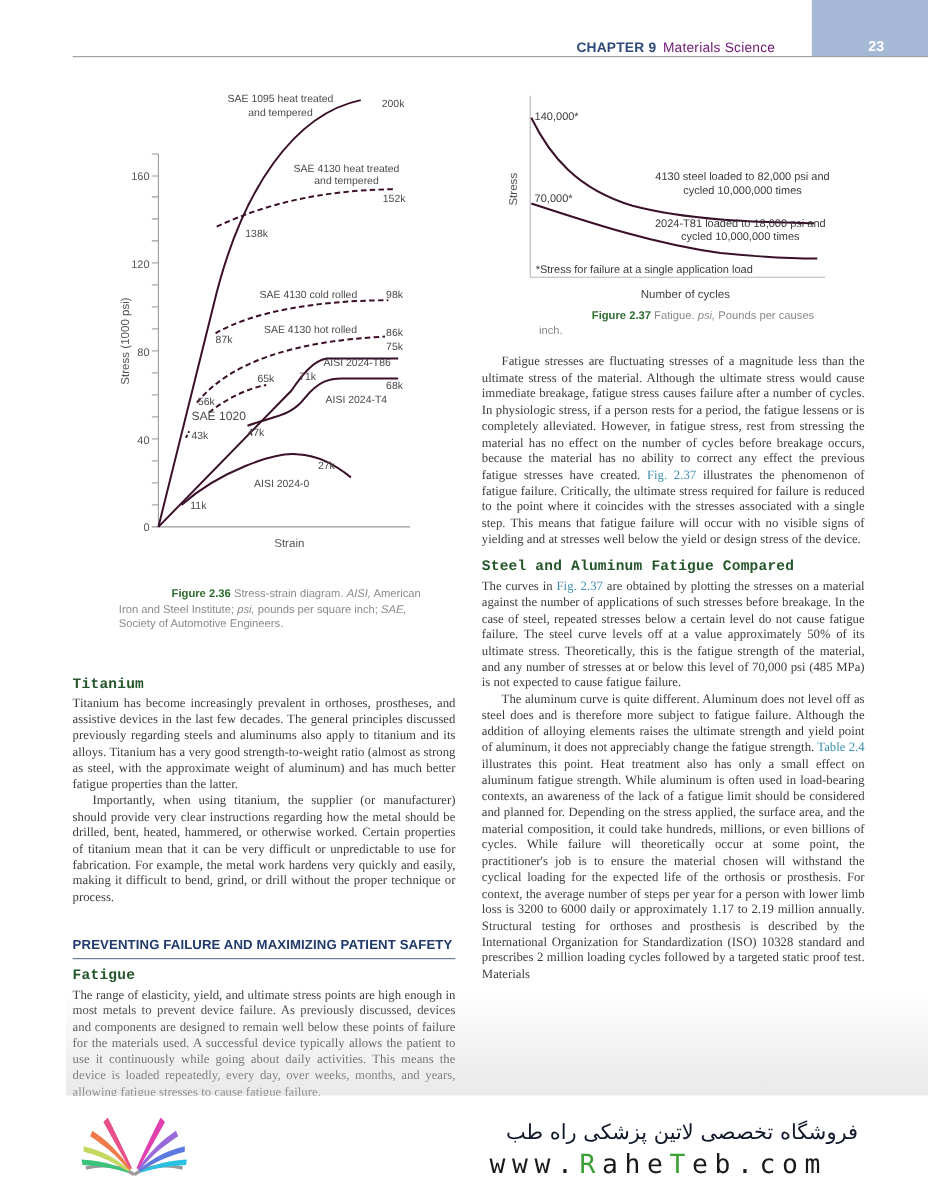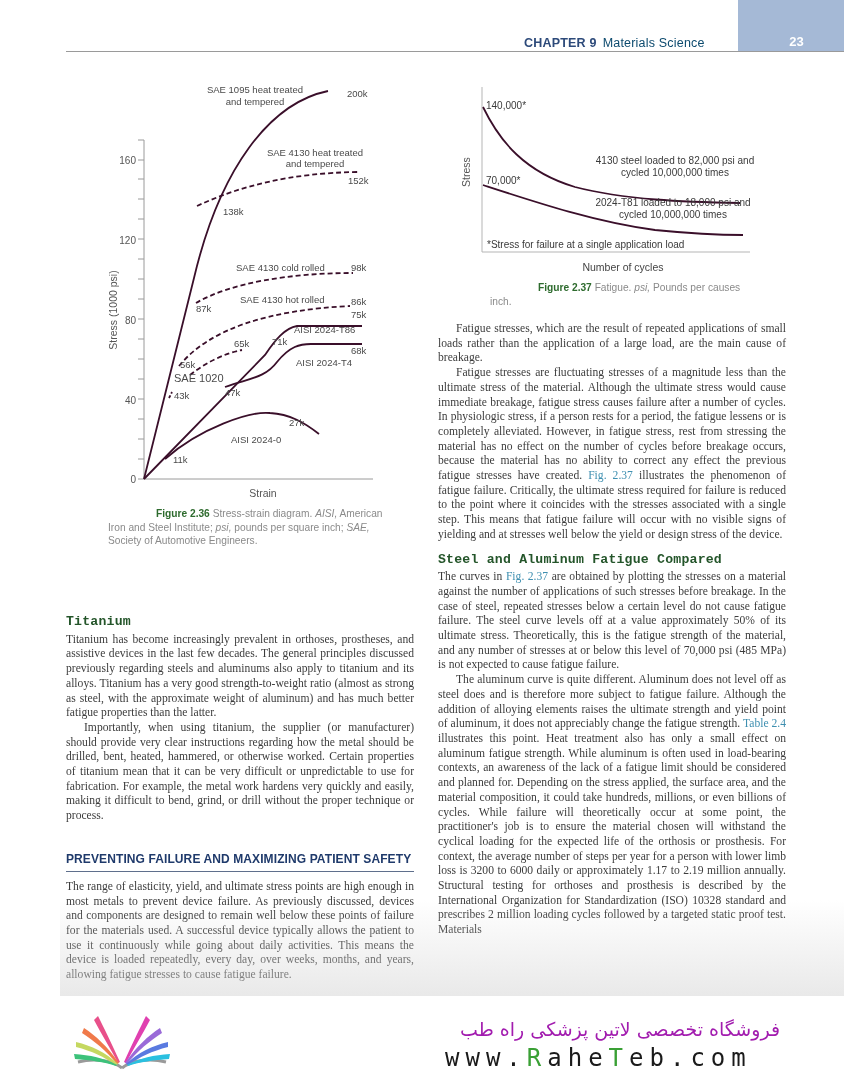--- a/index.html
+++ b/index.html
@@ -1,40 +1,40 @@
 <!DOCTYPE html>
 <html><head>
 <meta charset="utf-8">
 <style>
   html, body { margin:0; padding:0; }
   body { width:844px; height:1080px; background:#ffffff; position:relative; overflow:hidden; font-family:"Liberation Serif", serif; color:#3a3a3a; }
   .header-rule { position:absolute; left:66px; top:51px; width:778px; height:1px; background:#9a9a9a; }
   .header-chapter { position:absolute; left:524px; top:36px; font-family:"Liberation Sans", sans-serif; font-size:12.5px; color:#2d4a7a; letter-spacing:0.2px; }
   .header-chapter b { font-weight:bold; }
-  .header-chapter span.t { font-weight:normal; color:#0c4a6e; margin-left:6px; }
+  .header-chapter span.t { font-weight:normal; color:#701a75; margin-left:6px; }
   .page-box { position:absolute; left:727px; top:0; width:117px; height:51px; background:#a5b9d6;margin-left:11px; }
   .page-num { position:absolute; left:0; width:100%; top:34px; text-align:center; font-family:"Liberation Sans", sans-serif; font-weight:bold; font-size:13px; color:#ffffff; padding-left:0; }
 
   .fig { position:absolute; }
   .caption { position:absolute; font-family:"Liberation Sans", sans-serif; font-size:10.2px; line-height:13.5px; color:#8a8a8a; }
   .caption b { color:#2e6b2e; font-weight:bold;padding-left:48px; }
   .caption i { font-style:italic; }
 
   .col { position:absolute; font-size:11.6px; line-height:14.7px; color:#3c3c3c; text-align:justify; }
   .col p { margin:0; text-indent:18px; }
   .col p.noindent { text-indent:0; }
   .h3 { font-family:Liberation Mono, monospace; font-weight:bold; color:#24552a; font-size:13.2px; margin:0 0 3px 0; letter-spacing:0.2px; }
   .h2 { font-family:"Liberation Sans", sans-serif; font-weight:bold; color:#1f3a6b; font-size:12px; line-height:19px; margin:0; letter-spacing:0.1px; }
   .h2-rule { height:1px; background:#5f6f8c; margin:2px 0 8px 0; }
   .link { color:#3e8fb0; }
 
   .fade { position:absolute; left:60px; top:900px; width:784px; height:96px; background:linear-gradient(to bottom, rgba(225,225,225,0) 0%, rgba(215,215,215,0.55) 100%); pointer-events:none; }
   .footer { position:absolute; left:0; top:996px; width:844px; height:84px; background:#ffffff; }
   .logo { position:absolute; left:72px; top:1010px; }
-  .fa-text { position:absolute; left:440px; top:1018px; width:340px; text-align:right; direction:rtl; font-family:"DejaVu Sans", sans-serif; font-size:19px; color:#a21caf; }
+  .fa-text { position:absolute; left:440px; top:1018px; width:340px; text-align:right; direction:rtl; font-family:"DejaVu Sans", sans-serif; font-size:19px; color:#0f172a; }
   .site { position:absolute; left:445px; top:1044px; font-family:"DejaVu Sans Mono", monospace; font-size:24px; letter-spacing:6px; color:#1a1a1a; }
   .site .g { color:#3aa035; }
 </style>
 </head>
 <body>
 
 <div class="page-box">
   <div class="page-num">23</div>
 </div>
 <div class="header-chapter">
@@ -118,21 +118,21 @@
     <text x="80" y="290">56k</text>
     <text x="74" y="304" font-size="11">SAE 1020</text>
     <text x="74" y="321">43k</text>
     <text x="125" y="318">47k</text>
     <text x="189" y="348">27k</text>
     <text x="131" y="365">AISI 2024-0</text>
     <text x="73" y="385">11k</text>
   </g>
 </svg>
 
-<div class="caption" style="left:108px;top:507px;width:290px;">
+<div class="caption" style="left:108px;top:534px;width:290px;">
   <b>Figure 2.36</b>&nbsp;<span>Stress-strain diagram.</span>
   <i>AISI,</i><span> American Iron and Steel Institute; </span><i>psi,</i><span> pounds per square inch; </span><i>SAE,</i><span> Society of Automotive Engineers.</span>
 </div>
 
 <svg class="fig" style="left:455px;top:82px" width="300" height="195" viewBox="0 0 300 195" font-family="Liberation Sans, sans-serif" font-size="10" fill="#3a3a3a">
   <g stroke="#b5b5b5" stroke-width="1">
     <line x1="27" y1="5" x2="27" y2="170"></line>
     <line x1="27" y1="170" x2="295" y2="170"></line>
   </g>
   <text x="15" y="90" font-size="10.5" fill="#555" text-anchor="middle" transform="rotate(-90 15 90)">Stress</text>
@@ -154,25 +154,25 @@
   <b>Figure 2.37</b>&nbsp;<span>Fatigue.</span> <i>psi,</i><span> Pounds per causes inch.</span>
 </div>
 
 <div class="col" style="left:66px;top:575px;width:348px;margin-top:40px;">
   <div class="h3">Titanium</div>
   <p class="noindent">Titanium has become increasingly prevalent in orthoses, prostheses, and assistive devices in the last few decades. The general principles discussed previously regarding steels and aluminums also apply to titanium and its alloys. Titanium has a very good strength-to-weight ratio (almost as strong as steel, with the approximate weight of aluminum) and has much better fatigue properties than the latter.</p>
   <p>Importantly, when using titanium, the supplier (or manufacturer) should provide very clear instructions regarding how the metal should be drilled, bent, heated, hammered, or otherwise worked. Certain properties of titanium mean that it can be very difficult or unpredictable to use for fabrication. For example, the metal work hardens very quickly and easily, making it difficult to bend, grind, or drill without the proper technique or process.</p>
   <div style="height:26px"></div>
   <div class="h2">PREVENTING FAILURE AND MAXIMIZING PATIENT SAFETY</div>
   <div class="h2-rule"></div>
+  <div class="h3">Fatigue</div>
   <p class="noindent">The range of elasticity, yield, and ultimate stress points are high enough in most metals to prevent device failure. As previously discussed, devices and components are designed to remain well below these points of failure for the materials used. A successful device typically allows the patient to use it continuously while going about daily activities. This means the device is loaded repeatedly, every day, over weeks, months, and years, allowing fatigue stresses to cause fatigue failure.</p>
 </div>
 
 <div class="col" style="left:438px;top:322px;width:348px;">
-  <p>Fatigue stresses, which are the result of repeated applications of small loads rather than the application of a large load, are the main cause of breakage.</p>
   <p><span>Fatigue stresses are fluctuating stresses of a magnitude less than the ultimate stress of the material. Although the ultimate stress would cause immediate breakage, fatigue stress causes failure after a number of cycles. In physiologic stress, if a person rests for a period, the fatigue lessens or is completely alleviated. However, in fatigue stress, rest from stressing the material has no effect on the number of cycles before breakage occurs, because the material has no ability to correct any effect the previous fatigue stresses have created. </span><span class="link">Fig. 2.37</span><span> illustrates the phenomenon of fatigue failure. Critically, the ultimate stress required for failure is reduced to the point where it coincides with the stresses associated with a single step. This means that fatigue failure will occur with no visible signs of yielding and at stresses well below the yield or design stress of the device.</span></p>
   <div style="height:10px"></div>
   <div class="h3">Steel and Aluminum Fatigue Compared</div>
   <p class="noindent"><span>The curves in </span><span class="link">Fig. 2.37</span><span> are obtained by plotting the stresses on a material against the number of applications of such stresses before breakage. In the case of steel, repeated stresses below a certain level do not cause fatigue failure. The steel curve levels off at a value approximately 50% of its ultimate stress. Theoretically, this is the fatigue strength of the material, and any number of stresses at or below this level of 70,000 psi (485 MPa) is not expected to cause fatigue failure.</span></p>
   <p><span>The aluminum curve is quite different. Aluminum does not level off as steel does and is therefore more subject to fatigue failure. Although the addition of alloying elements raises the ultimate strength and yield point of aluminum, it does not appreciably change the fatigue strength. </span><span class="link">Table 2.4</span><span> illustrates this point. Heat treatment also has only a small effect on aluminum fatigue strength. While aluminum is often used in load-bearing contexts, an awareness of the lack of a fatigue limit should be considered and planned for. Depending on the stress applied, the surface area, and the material composition, it could take hundreds, millions, or even billions of cycles. While failure will theoretically occur at some point, the practitioner's job is to ensure the material chosen will withstand the cyclical loading for the expected life of the orthosis or prosthesis. For context, the average number of steps per year for a person with lower limb loss is 3200 to 6000 daily or approximately 1.17 to 2.19 million annually. Structural testing for orthoses and prosthesis is described by the International Organization for Standardization (ISO) 10328 standard and prescribes 2 million loading cycles followed by a targeted static proof test. Materials</span></p>
 </div>
 
 <div class="fade"></div>
 
 <div class="footer"></div>

